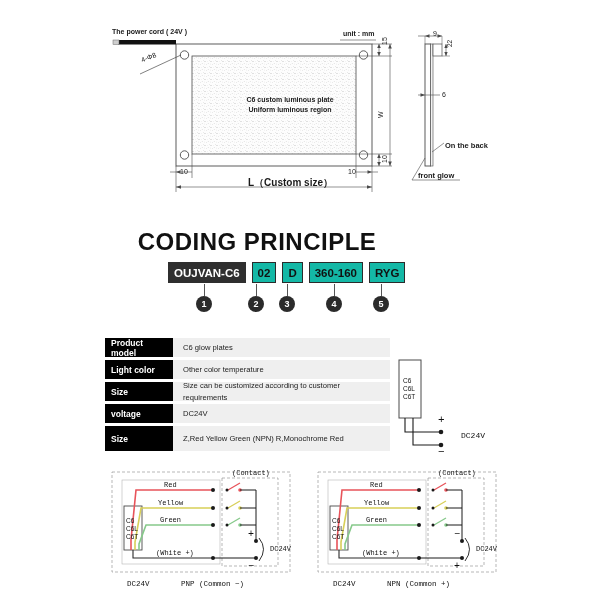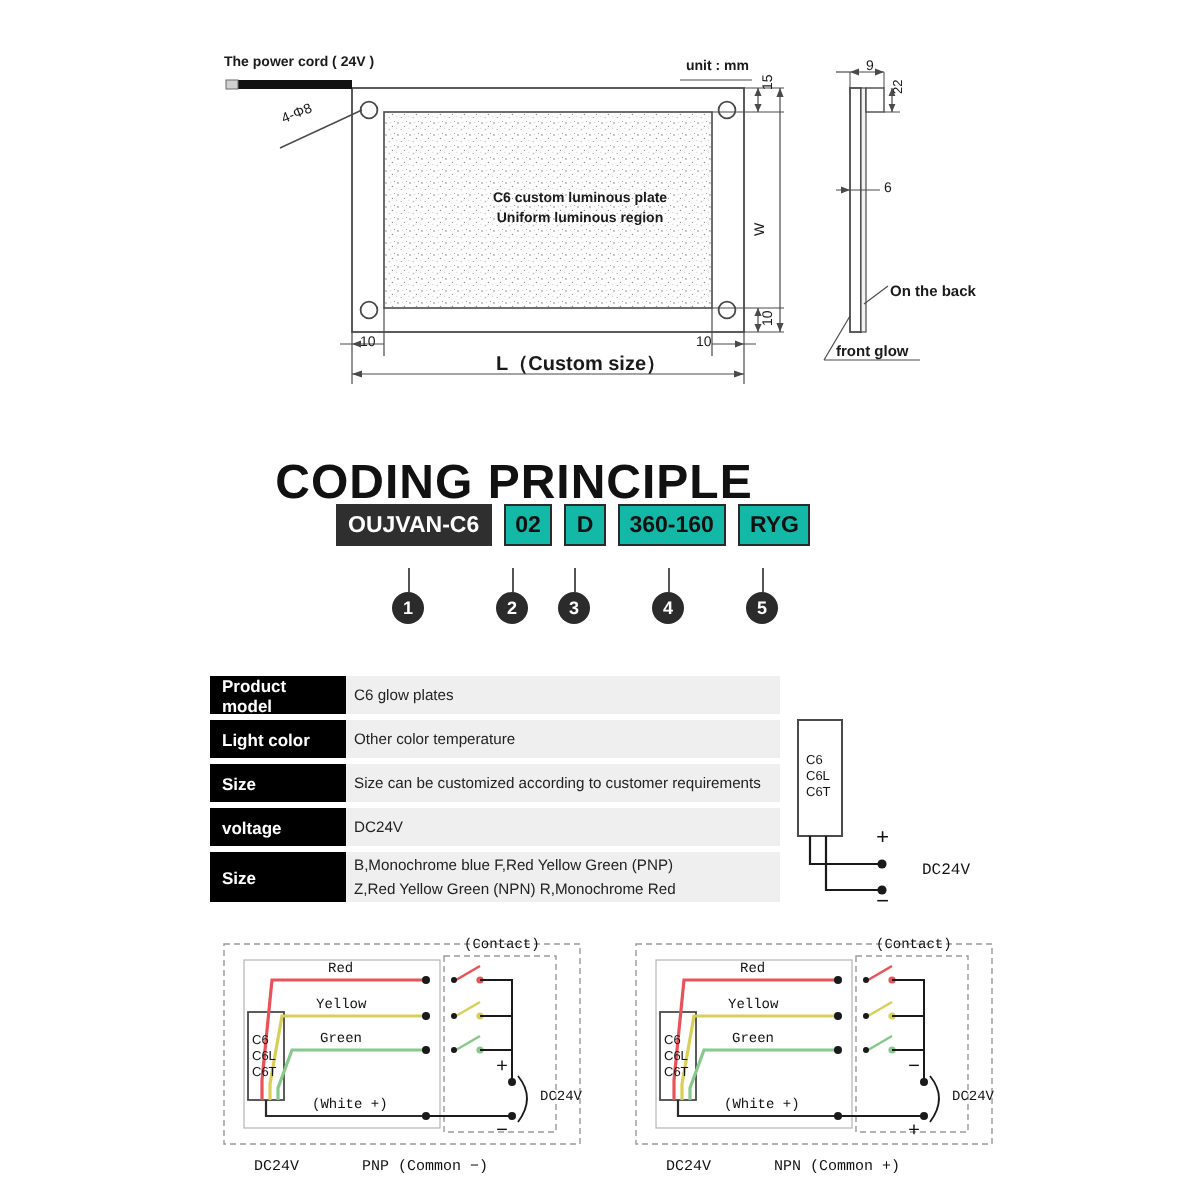--- a/index.html
+++ b/index.html
@@ -47,21 +47,21 @@
 
   
   #coding-title {
     position: absolute; left: 0; top: 228px; width: 514px;
     text-align: center;
     font-size: 24px; font-weight: bold; letter-spacing: 0.5px;
     color: #111; font-family: "Liberation Sans", sans-serif;
   }
 
   #code-row {
-    position: absolute; left: 168px; top: 252px;
+    position: absolute; left: 168px; top: 262px;
     display: flex; align-items: center; gap: 6px;
   }
   .code-box {
     border: 1.4px solid #2b2b2b;
     background: #14b8a6;
     color: #111;
     font-size: 11.5px; font-weight: bold;
     display: flex; align-items: center; justify-content: center;
     height: 21px; padding: 0 5px;
     font-family: "Liberation Sans", sans-serif;
@@ -89,21 +89,21 @@
     background: #000; color: #fff;
     font-size: 8.5px; font-weight: bold;
     display: flex; align-items: center;
     padding: 0 6px;
   }
   .spec-value {
     flex: 1;
     background: #efefef; color: #222;
     font-size: 7.6px;
     display: flex; flex-direction: column; justify-content: center;
-    padding: 3px 4px;
+    padding: 3px 10px;
     line-height: 1.5;
   }
   .r1 .spec-label, .r1 .spec-value { height: 19px; }
   .r2 .spec-label, .r2 .spec-value { height: 19px; }
   .r3 .spec-label, .r3 .spec-value { height: 19px; }
   .r4 .spec-label, .r4 .spec-value { height: 19px; }
   .r5 .spec-label, .r5 .spec-value { height: 25px; }
 
   
   #wire-simple { position: absolute; left: 393px; top: 352px; width: 207px; height: 110px; }
@@ -285,21 +285,20 @@
     </div>
     <div class="spec-row r4">
       <div class="spec-label">voltage</div>
       <div class="spec-value">
         <div>DC24V</div>
       </div>
     </div>
     <div class="spec-row r5">
       <div class="spec-label">Size</div>
       <div class="spec-value">
-        <div>B,Monochrome blue   F,Red Yellow Green (PNP)</div>
         <div>Z,Red Yellow Green (NPN)   R,Monochrome Red</div>
       </div>
     </div>
   </div>
 
   <div id="wire-simple">
     <svg width="207" height="110" viewBox="0 0 207 110">
       <rect x="6" y="8" width="22" height="58" fill="#ffffff" stroke="#4a4a4a" stroke-width="1"></rect>
       <path d="M12 66 L12 80 L47 80" fill="none" stroke="#1a1a1a" stroke-width="1.1"></path>
       <path d="M20 66 L20 93 L47 93" fill="none" stroke="#1a1a1a" stroke-width="1.1"></path>

